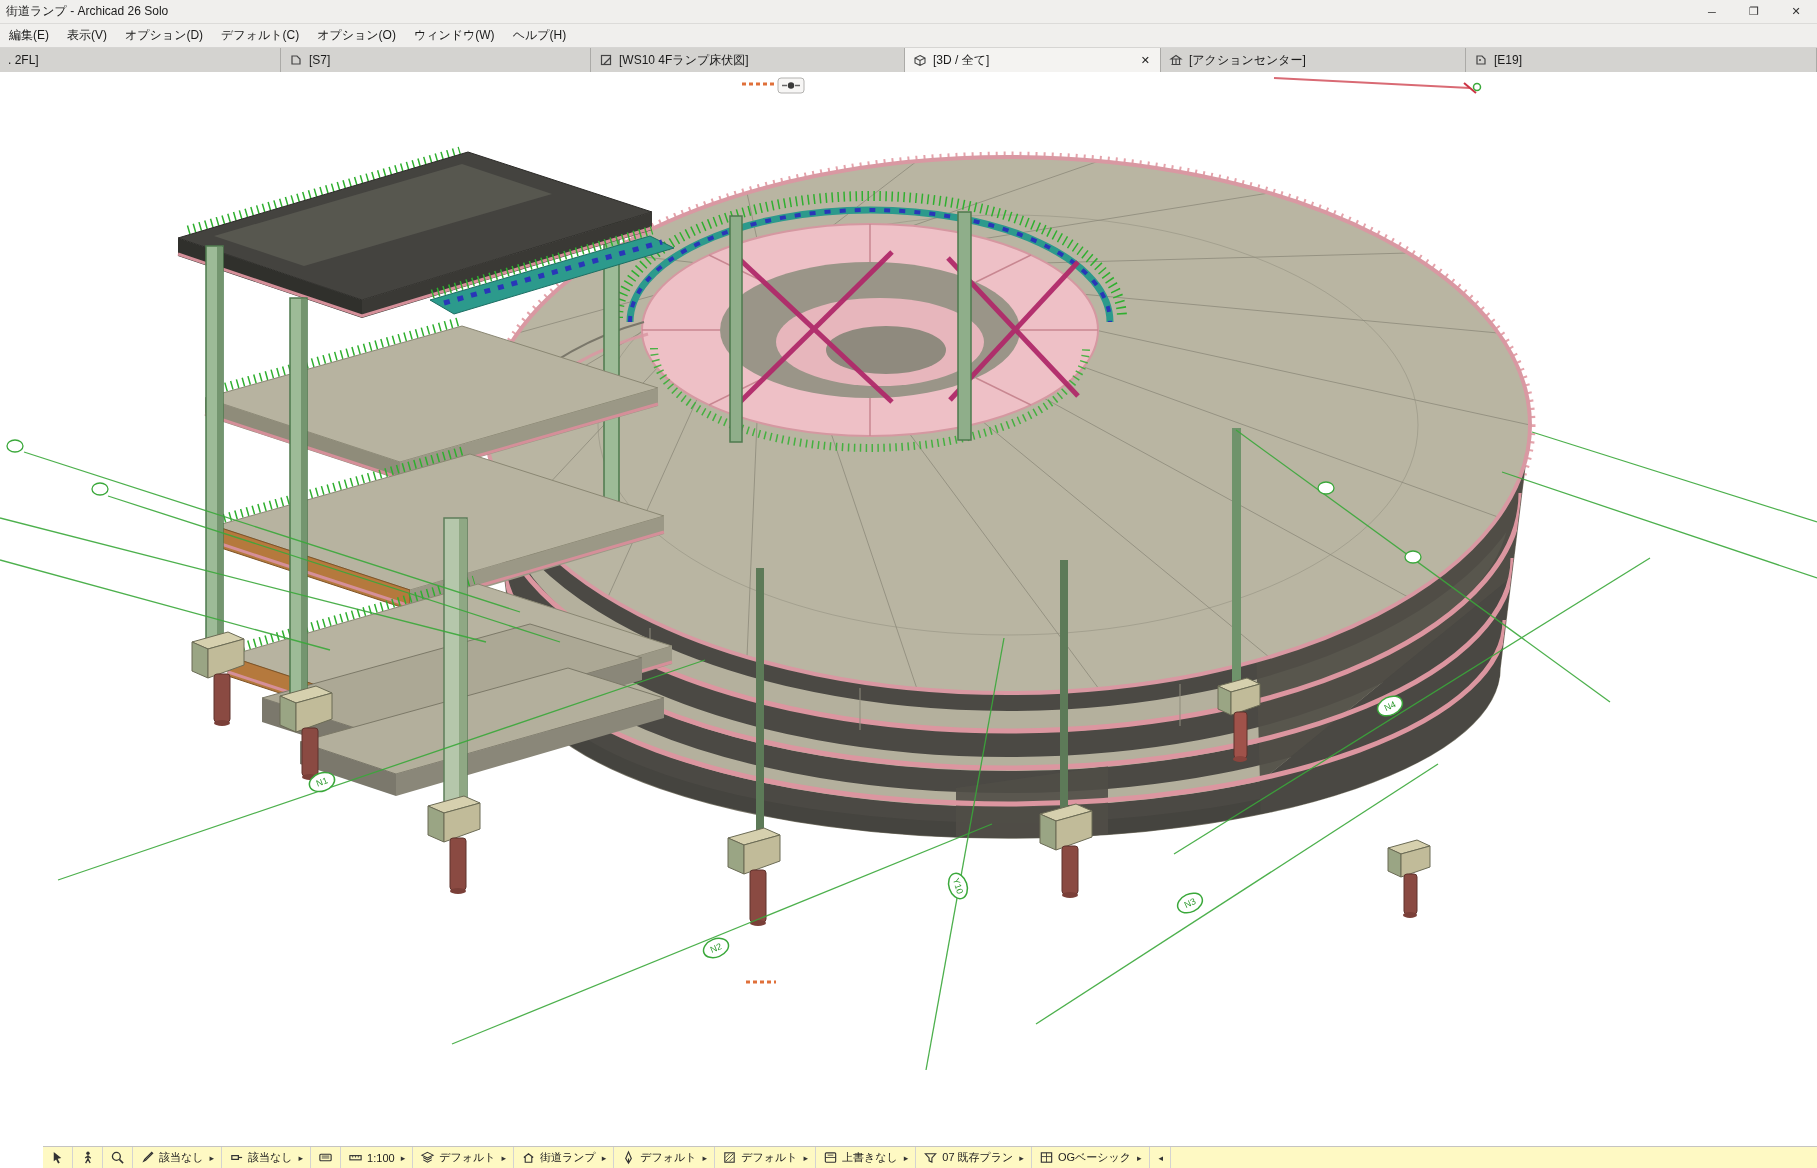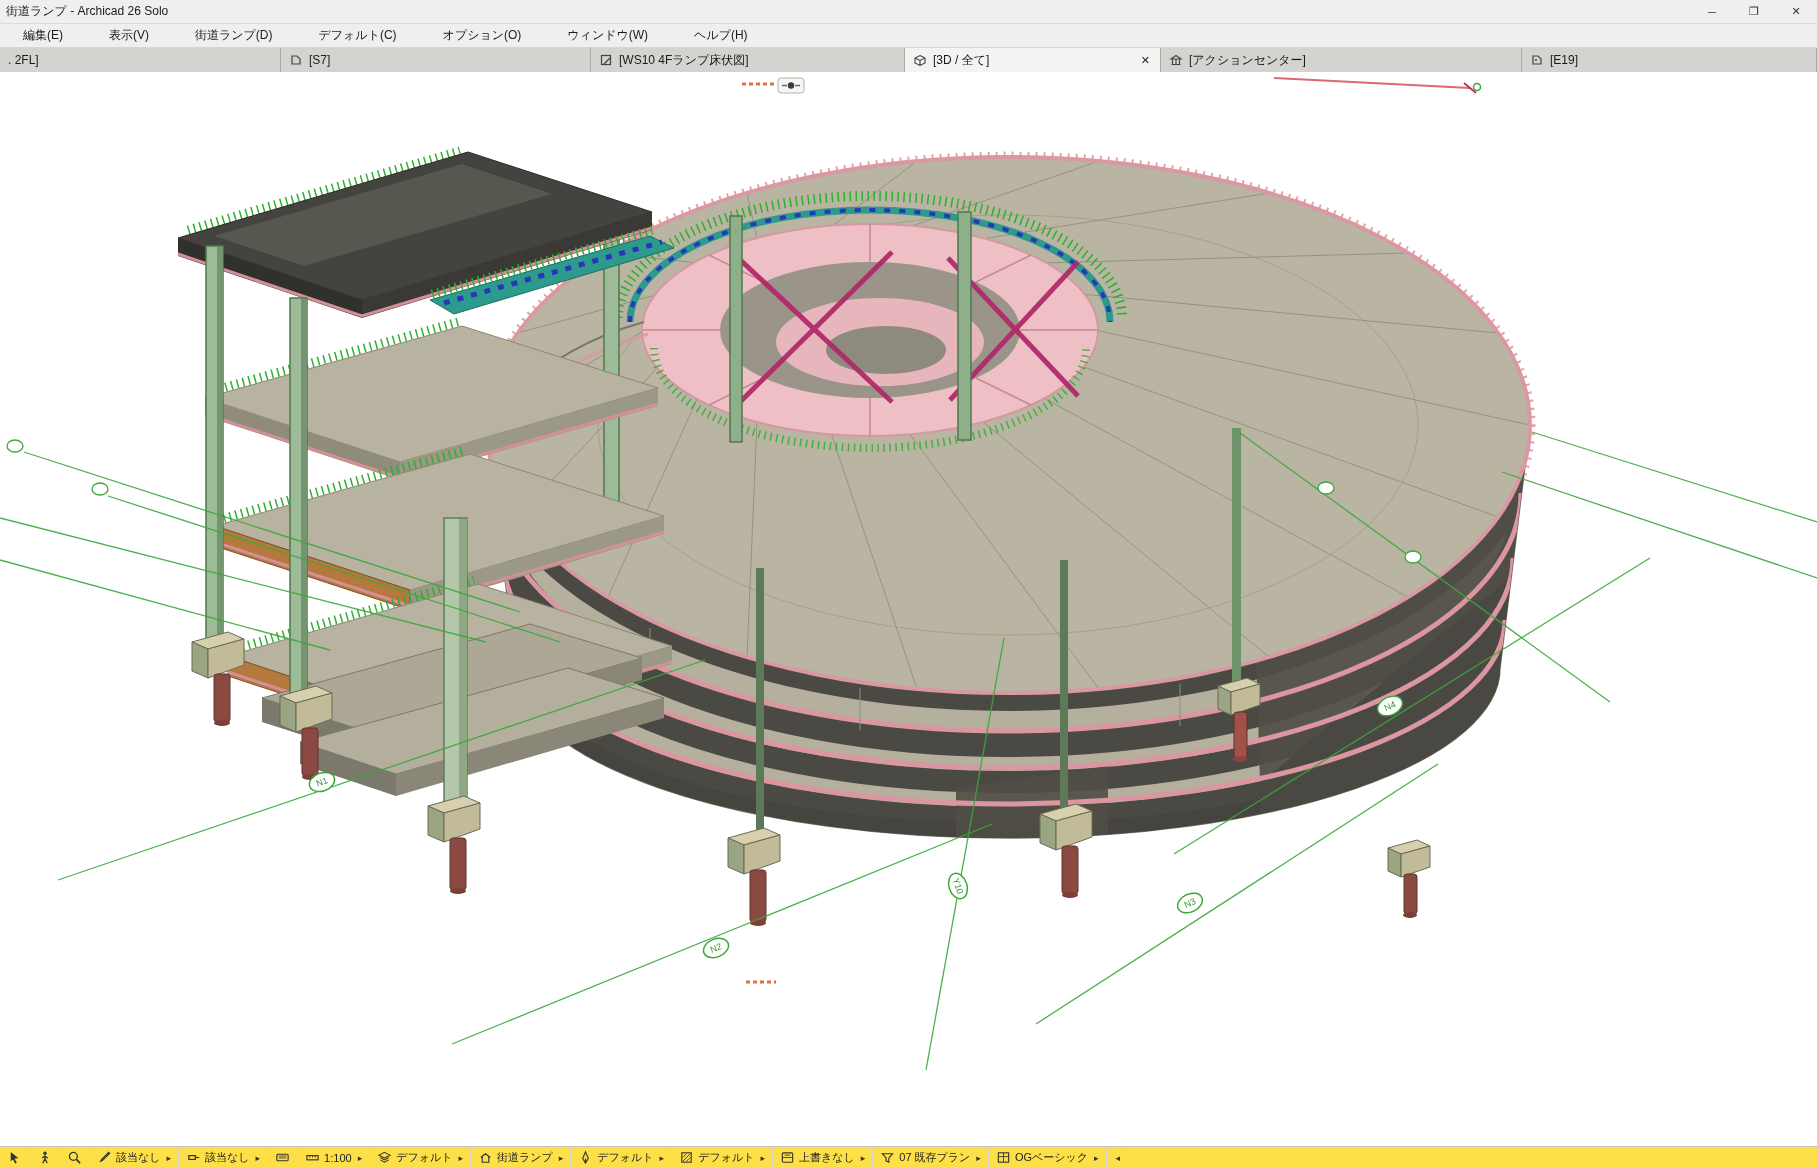--- a/index.html
+++ b/index.html
@@ -8,35 +8,35 @@
     font-family:"Liberation Sans","DejaVu Sans",sans-serif;color:#1a1a1a;
   }
   
   .titlebar{height:24px;background:#f0efed;border-bottom:1px solid #dcdbd9;
     display:flex;align-items:center;font-size:12px;padding-left:6px;box-sizing:border-box;gap:14px;}
   .win-controls{margin-left:auto;display:flex;height:100%;}
   .win-btn{width:42px;display:flex;align-items:center;justify-content:center;font-size:11px;color:#333;}
   
   .menubar{height:24px;background:#f0efed;border-bottom:1px solid #d6d5d3;
     display:flex;align-items:center;font-size:12px;box-sizing:border-box;}
-  .menu-item{padding:0 23px;height:100%;display:flex;align-items:center;}
+  .menu-item{padding:0 9px;height:100%;display:flex;align-items:center;}
   
   .tabbar{height:24px;background:#c7c6c3;display:flex;box-sizing:border-box;}
   .tab{display:flex;align-items:center;gap:6px;font-size:12px;background:#d4d3d0;
     border-right:1px solid #abaaa7;padding:0 8px;box-sizing:border-box;overflow:hidden;white-space:nowrap;}
   .tab.active{background:#f4f3f1;}
   .tab-icon{width:14px;height:14px;flex:0 0 auto;}
   .tab-label{overflow:hidden;text-overflow:ellipsis;}
   .tab-close{margin-left:auto;font-size:11px;color:#222;padding:0 2px;}
   
   .viewport{position:relative;height:1074px;background:#ffffff;overflow:hidden;}
   .viewport svg{position:absolute;left:0;top:0;}
   
-  .statusbar{height:22px;background:#fde047;border-top:1px solid #c5c4c2;
-    display:flex;align-items:center;font-size:11px;color:#222;box-sizing:border-box;}
+  .statusbar{height:22px;background:#fef9c3;border-top:1px solid #c5c4c2;
+    display:flex;align-items:center;font-size:11px;color:#222;box-sizing:border-box;margin-left:43px;}
   .sb-seg{display:flex;align-items:center;gap:4px;padding:0 7px;height:100%;
     border-right:1px solid #d4d3d1;box-sizing:border-box;white-space:nowrap;}
   .sb-icon{width:15px;height:15px;flex:0 0 auto;}
   .sb-caret{font-size:9px;color:#333;margin-left:2px;}
   .sb-fill{flex:1;}
 </style>
 </head>
 <body>
 
 <div class="window">
@@ -46,21 +46,21 @@
     <div class="win-controls">
       <span class="win-btn">─</span>
       <span class="win-btn">❐</span>
       <span class="win-btn">✕</span>
     </div>
   </div>
 
   <div class="menubar">
     <span class="menu-item">編集(E)</span>
     <span class="menu-item">表示(V)</span>
-    <span class="menu-item">街道ランプ(D)</span>
+    <span class="menu-item">オプション(D)</span>
     <span class="menu-item">デフォルト(C)</span>
     <span class="menu-item">オプション(O)</span>
     <span class="menu-item">ウィンドウ(W)</span>
     <span class="menu-item">ヘルプ(H)</span>
   </div>
 
   <div class="tabbar">
     <div class="tab" style="width:281px">
       <span class="tab-label">. 2FL]</span>
     </div>
@@ -77,21 +77,21 @@
       </svg>
       <span class="tab-label">[WS10 4Fランプ床伏図]</span>
     </div>
     <div class="tab active" style="width:256px">
       <svg class="tab-icon" viewBox="0 0 14 14">
         <path d="M7 2.5 L12 5 V10 L7 12.5 L2 10 V5 Z M2 5 L7 7.5 L12 5 M7 7.5 V12.5" fill="none" stroke="#444" stroke-width="1.1"></path>
       </svg>
       <span class="tab-label">[3D / 全て]</span>
       <span class="tab-close">✕</span>
     </div>
-    <div class="tab" style="width:361px">
+    <div class="tab" style="width:305px">
       <svg class="tab-icon" viewBox="0 0 14 14">
         <path d="M2.5 11.5 H11.5 M3.5 11.5 V6 M7 11.5 V6 M10.5 11.5 V6 M2 6 H12 L7 2.5 Z" fill="none" stroke="#444" stroke-width="1.1"></path>
       </svg>
       <span class="tab-label">[アクションセンター]</span>
     </div>
     <div class="tab" style="flex:1">
       <svg class="tab-icon" viewBox="0 0 14 14">
         <path d="M3 11 V3 H8 L11 6 V11 Z" fill="none" stroke="#444" stroke-width="1.2"></path>
         <circle cx="6" cy="7" r="1" fill="#444"></circle>
       </svg>

